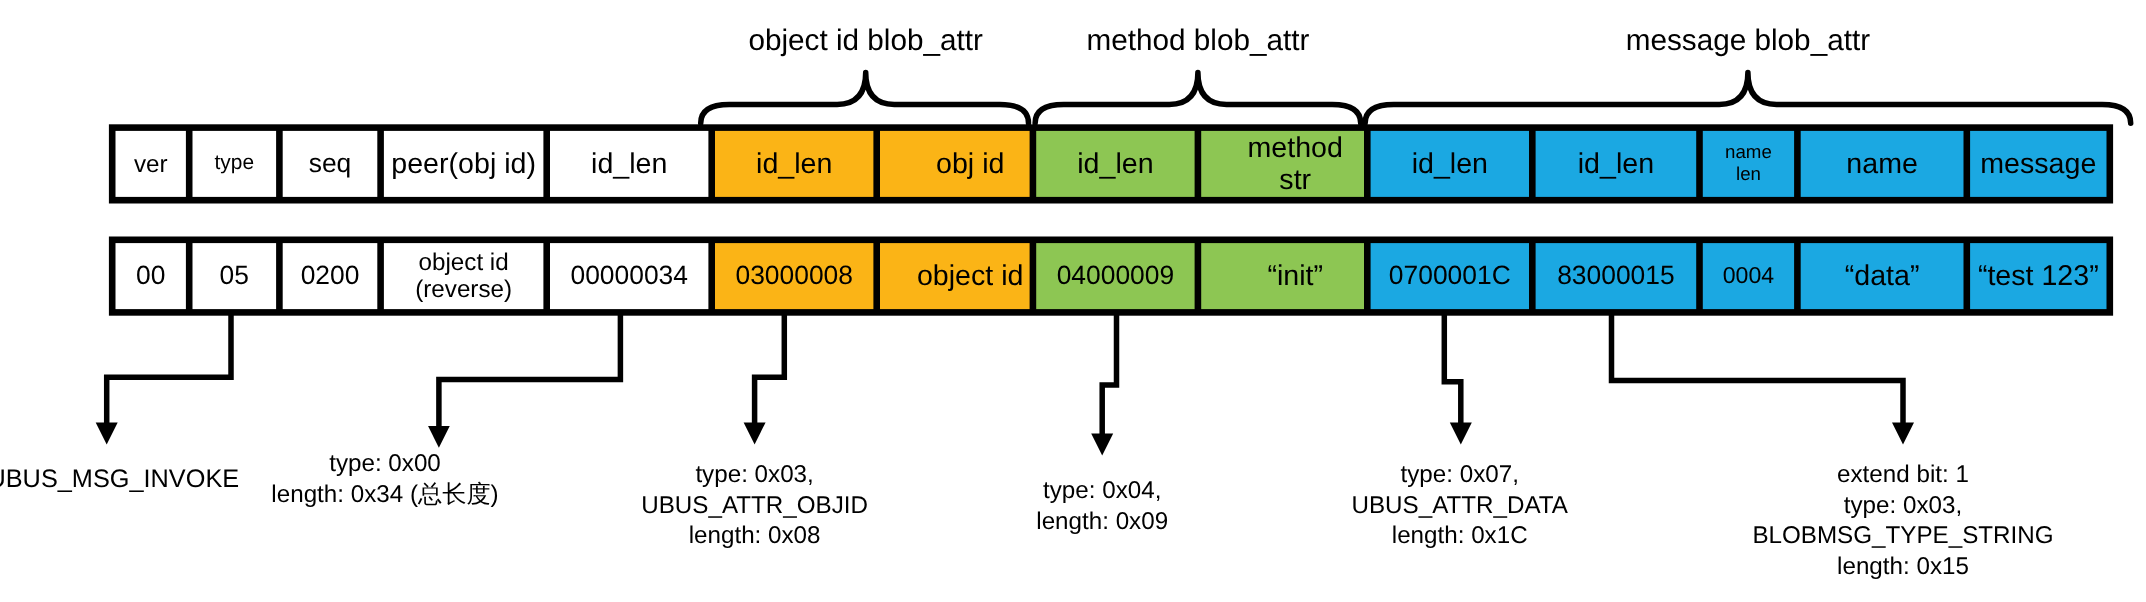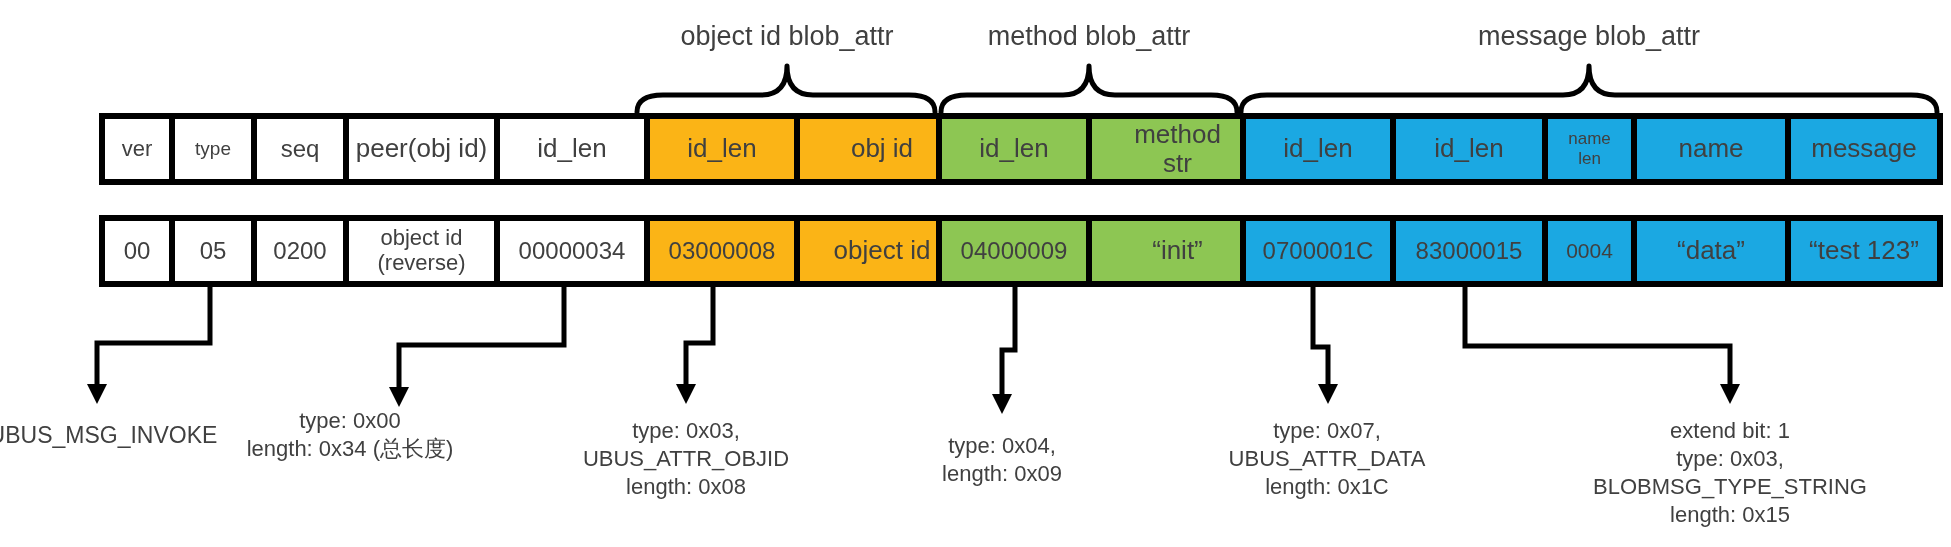--- a/index.html
+++ b/index.html
@@ -1,21 +1,21 @@
 <!DOCTYPE html>
 <html><head>
 <meta charset="utf-8">
 <style>
   html,body{margin:0;padding:0;background:#fff;}
   .diagram{
     position:relative;
     width:1951px;height:547px;
     background:var(--bg,#fff);
     font-family:"Liberation Sans", sans-serif;
-    color:#404040;
+    color:#000000;
     overflow:hidden;
   }
   svg.overlay{position:absolute;left:0;top:0;width:1951px;height:547px;pointer-events:none;}
 
   .brace-label{
     position:absolute;top:20px;transform:translateX(-50%);
     font-size:27px;line-height:32px;white-space:nowrap;
   }
   .bl-1{left:787px;} .bl-2{left:1089px;} .bl-3{left:1589px;}
 
@@ -37,21 +37,21 @@
   }
   .white{background:#fff;}
   .orange{background:var(--orange,#FBB416);}
   .green{background:var(--green,#8DC653);}
   .blue{background:var(--blue,#1BA8E2);}
 
   .w-ver{width:64px;} .w-type{width:76px;} .w-seq{width:86px;text-align:right;}
   .w-peer{width:145px;} .w-idlen{width:144px;}
   .w-c6{width:144px;} .w-c7{width:136px;padding-left:28px;} .w-c8{width:144px;} .w-c9{width:148px;padding-left:23px;}
   .w-c10{width:144px;} .w-c11{width:146px;} .w-nl{width:83px;}
-  .w-name{width:148px;} .w-msg{width:146px;}
+  .w-name{width:148px;} .w-msg{width:124px;}
 
   .fs-ver{font-size:22px;} .fs-type{font-size:19px;} .fs-seq{font-size:24px;}
   .fs-peer{font-size:26px;} .fs-nl{font-size:17px;line-height:1.15;}
   .fs-val{font-size:24px;} .fs-val-sm{font-size:21px;} .fs-val-2l{font-size:22px;}
 
   .annot{
     position:absolute;transform:translateX(-50%);
     text-align:center;font-size:22px;line-height:28px;white-space:nowrap;
   }
   .an-1{left:103px;top:421px;font-size:23px;}

